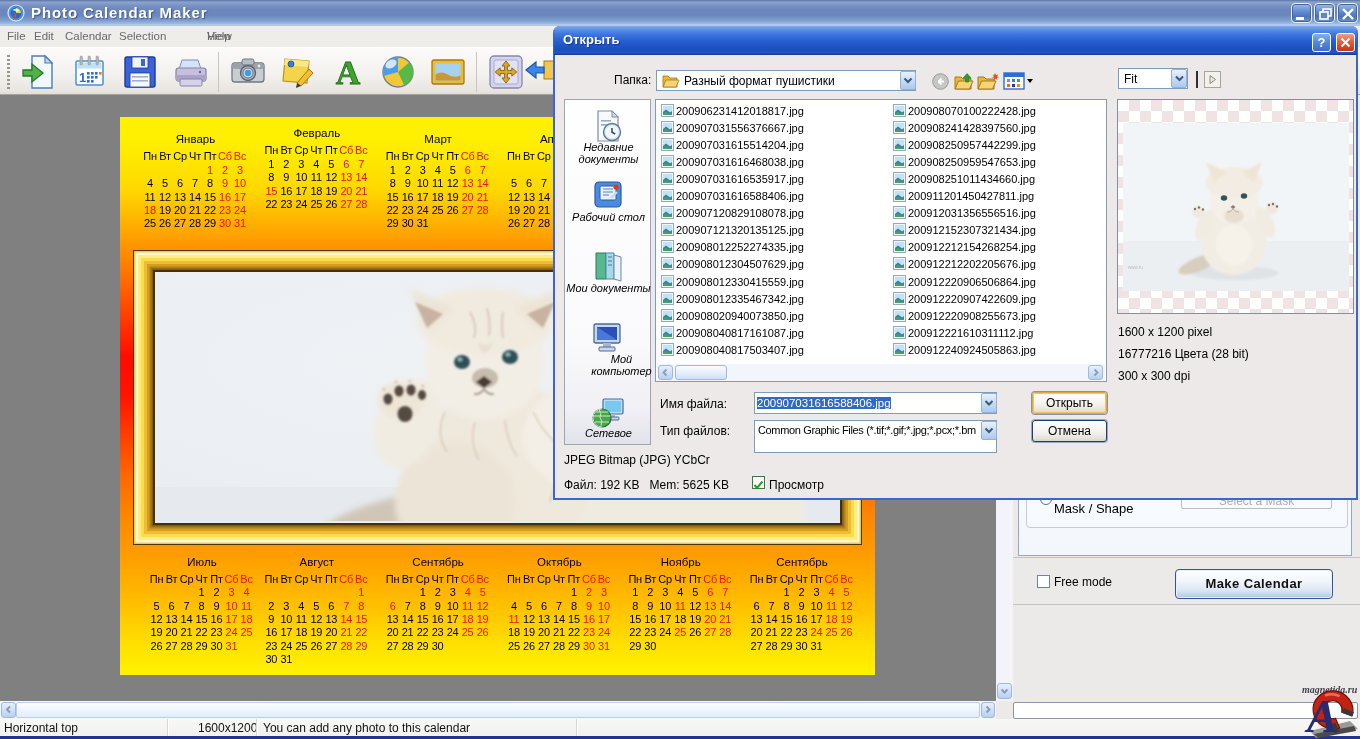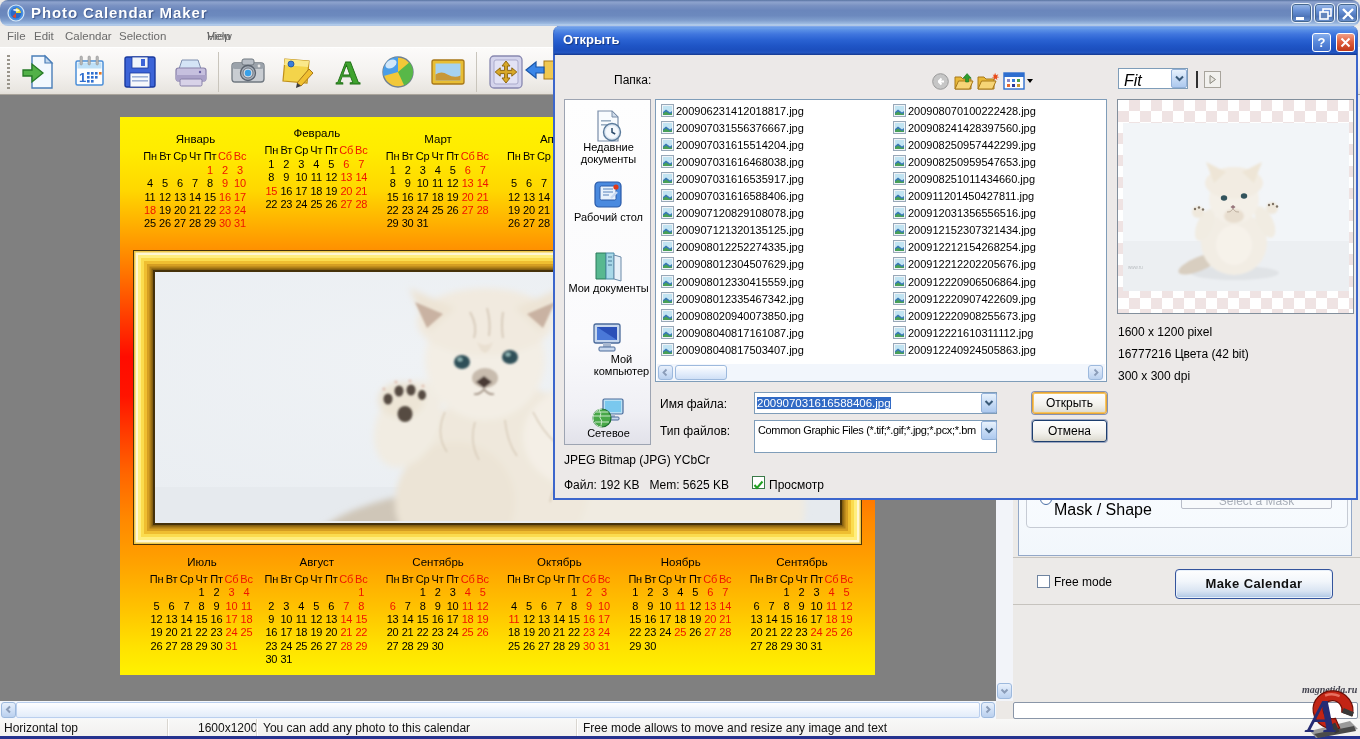--- a/index.html
+++ b/index.html
@@ -3,21 +3,20 @@
 <meta charset="utf-8">
 <style>
 * { margin:0; padding:0; box-sizing:border-box; }
 html,body { width:1360px; height:739px; overflow:hidden; }
 body { font-family:"Liberation Sans", sans-serif; }
 #app { position:relative; width:1360px; height:739px; background:#ECE9E6; }
 
 
 #titlebar { position:absolute; left:0; top:0; width:1360px; height:26px;
   background:linear-gradient(180deg,#55719E 0%,#7E94C2 5%,#8CA2CC 10%,#7991C2 22%,#6A86BC 40%,#6C89BE 60%,#7F9DCC 78%,#9FBCE2 92%,#C2D8F2 97%,#8FA8D0 100%);
-  border-radius:8px;
 }
 #titlebar .txt { position:absolute; left:31px; top:4px; color:#fff; font-size:15px; font-weight:bold; letter-spacing:0.9px; text-shadow:1px 1px 1px rgba(20,40,90,.55); }
 #appicon { position:absolute; left:7px; top:4px; width:18px; height:18px; }
 .wbtn { position:absolute; top:3px; width:21px; height:20px; border-radius:4px;
   background:linear-gradient(180deg,#9FBCE8 0%,#6A93D8 35%,#4D74B8 70%,#6E95D0 100%);
   border:1px solid #E8F0FA; box-shadow:inset 0 0 0 1px #46688F; color:#fff; }
 .wbtn svg { position:absolute; left:0; top:0; }
 
 
 #menubar { position:absolute; left:0; top:26px; width:1360px; height:21px; background:#EFEDEA; color:#6A6A6A; font-size:11.5px; }
@@ -54,21 +53,21 @@
 .sbtn { position:absolute; background:linear-gradient(180deg,#E8F0FB 0%,#D0E0F6 50%,#BAD0EE 100%); border:1px solid #9DB9DD; border-radius:3px; }
 #hthumb { position:absolute; left:16px; top:1px; width:964px; height:16px; border-radius:2px;
   background:linear-gradient(180deg,#FEFEFF 0%,#F0F5FD 50%,#E2ECF9 100%); border:1px solid #BACFEE; }
 
 
 #rightpanel { position:absolute; left:1013px; top:95px; width:347px; height:624px; background:#ECEAE8; }
 #maskbox { position:absolute; left:5px; top:300px; width:334px; height:161px; background:linear-gradient(180deg,#FFFFFF 0%,#F2F7FC 100%); border:1px solid #93A8C8; }
 #maskin { position:absolute; left:7px; top:8px; width:322px; height:124px; border:1px solid #C6CBD4; border-radius:4px; background:linear-gradient(180deg,#FDFEFF 0%,#F6FAFE 100%); }
 #selmask { position:absolute; left:162px; top:83px; width:151px; height:30px; background:#F8FAFC; border:1px solid #B9BDC8; border-radius:2px; color:#A8AEB8; font-size:12px; text-align:center; line-height:42px; }
 #radio { position:absolute; left:21px; top:97px; width:12px; height:12px; border-radius:50%; border:1px solid #4A6FA5; background:#fff; }
-#masklbl { position:absolute; left:35px; top:105px; font-size:16px; color:#000; }
+#masklbl { position:absolute; left:35px; top:105px; font-size:13px; color:#000; }
 #fmrow { position:absolute; left:0px; top:462px; width:347px; height:48px; border-top:1px solid #C6C3BE; border-bottom:1px solid #C6C3BE; }
 #mkbtn { position:absolute; left:162px; top:11px; width:158px; height:30px; border:1px solid #34549C; border-radius:4px;
   background:linear-gradient(180deg,#FEFEFE 0%,#F2F6FB 40%,#D9E4F2 75%,#BCD0E9 92%,#A6C1E2 100%);
   box-shadow:inset 0 0 0 1px #E8F0FA; font-size:13px; font-weight:bold; color:#101010; text-align:center; line-height:28px; letter-spacing:0.4px; }
 .cb { position:absolute; width:13px; height:13px; background:#fff; border:1px solid #6F84A0; }
 #botedit { position:absolute; left:0px; top:607px; width:345px; height:17px; background:#fff; border:1px solid #8A96A8; border-radius:2px; }
 
 
 #statusbar { position:absolute; left:0; top:719px; width:1360px; height:18px; background:linear-gradient(180deg,#F8F8F7 0%,#F1F0EE 100%); font-size:12px; color:#111; }
 #statusbar .cell { position:absolute; top:2px; }
@@ -83,21 +82,21 @@
   box-shadow:inset 0 1px 0 #7FA8EC, inset 1px 0 0 #3E66B8, inset -1px 0 0 #3E66B8; }
 #dtitle .txt { position:absolute; left:10px; top:6px; color:#fff; font-weight:bold; font-size:13px; text-shadow:1px 1px 1px rgba(10,30,80,.6); }
 #dbody { position:absolute; left:0; top:29px; width:805px; height:445px; background:#ECE9E8;
   border-left:2px solid #3C66CC; border-right:2px solid #3C66CC; border-bottom:2px solid #3C66CC; }
 .dhelp { position:absolute; top:7px; width:19px; height:19px; border-radius:3px; border:1px solid #fff;
   background:linear-gradient(180deg,#7FA8E8 0%,#3E6CC8 100%); color:#fff; font-weight:bold; font-size:13px; text-align:center; line-height:18px; }
 .dlabel { position:absolute; font-size:12px; color:#000; }
 #fcombo { position:absolute; left:101px; top:15px; width:260px; height:21px; background:#fff; border:1px solid #7F9DB9; }
 #flist { position:absolute; left:100px; top:44px; width:452px; height:283px; background:#fff; border:1px solid #7F9DB9; font-size:11px; }
 #sidebar { position:absolute; left:9px; top:44px; width:87px; height:346px; border:1px solid #9DA4B2;
-  background:linear-gradient(180deg,#FEFEFE 0%,#FAFAFC 70%,#F0F0F5 90%,#E2E2EA 100%); }
+  background:linear-gradient(180deg,#FEFEFE 0%,#FAFAFC 70%,#F0F0F5 90%,#E2E2EA 100%);font-style:italic; }
 .sideitem { position:absolute; width:87px; text-align:center; font-size:11px; color:#000; }
 .fitem { position:absolute; height:17px; }
 .fitem .nm { position:absolute; left:17px; top:2.5px; white-space:nowrap; font-size:11px; }
 .fitem svg { position:absolute; left:2px; top:1.5px; }
 #lscroll { position:absolute; left:1px; top:264px; width:448px; height:17px; background:#F2F6FC; }
 .combtn { position:absolute; top:0px; width:16px; height:19px; background:linear-gradient(180deg,#E8F2FC 0%,#CBDEF6 45%,#ADC9EE 100%); border:1px solid #92B0D8; border-radius:2px; }
 .combtn svg { position:absolute; left:0; top:0; }
 .ncombo { position:absolute; left:199px; width:243px; background:#fff; border:1px solid #7F9DB9; }
 .fitc { position:absolute; left:563px; top:13px; width:70px; height:21px; background:#fff; border:1px solid #7F9DB9; }
 .sico { position:absolute; left:26px; width:34px; height:34px; }
@@ -1107,34 +1106,45 @@
     <text x="13" y="51" font-size="46" font-weight="bold" font-style="italic" fill="#252C74" font-family="Liberation Serif">A</text>
   </svg>
 </div>
 <div id="statusbar">
   <span class="cell" style="left:4px;">Horizontal top</span>
   <span class="div" style="left:167px;"></span>
   <span class="cell" style="left:174px;margin-left:24px;">1600x1200</span>
   <span class="div" style="left:256px;"></span>
   <span class="cell" style="left:263px;">You can add any photo to this calendar</span>
   <span class="div" style="left:576px;"></span>
-  <span class="cell" style="left:583px;">Free mode allows to move and resize any image and text</span>
 </div>
 <div id="bottomline"></div>
 
 <div id="dialog">
   <div id="dtitle">
         <span class="txt">Открыть</span>
     <div class="dhelp" style="left:759px; background:linear-gradient(180deg,#88AEEC 0%,#5A8ADC 45%,#3E6CC8 100%);">?</div>
     <div class="dhelp" style="left:783px; background:linear-gradient(180deg,#F0A088 0%,#E06040 45%,#C03818 100%);"><svg width="17" height="17" viewBox="0 0 17 17">
             <path d="M4.5 4.5 L12.5 12.5 M12.5 4.5 L4.5 12.5" stroke="#fff" stroke-width="2"></path>
           </svg></div>
   </div>
   <div id="dbody">
     <span class="dlabel" style="left:59px; top:18px;">Папка:</span>
+    <div id="fcombo">
+      <svg style="position:absolute;left:5px;top:2px;" width="18" height="16" viewBox="0 0 18 16">
+            <path d="M1 3 h5 l2 2 h7 v9 h-14 z" fill="#E8B838" stroke="#A87818" stroke-width="0.8"></path>
+            <path d="M1 14 l3 -7 h13 l-3 7 z" fill="#F6D476" stroke="#A87818" stroke-width="0.8"></path>
+          </svg>
+      <span style="position:absolute; left:27px; top:3px; font-size:12px;">Разный формат пушистики</span>
+      <div class="combtn" style="left:243px;">
+            <svg width="14" height="17" viewBox="0 0 14 17">
+              <path d="M3.5 6.5 L7 10 L10.5 6.5" fill="none" stroke="#3A5A78" stroke-width="2"></path>
+            </svg>
+          </div>
+    </div>
     <svg style="position:absolute; left:377px; top:18px;" width="17" height="17" viewBox="0 0 17 17">
           <circle cx="8.5" cy="8.5" r="7.8" fill="#C6C6C6" stroke="#9A9A9A"></circle>
           <path d="M12 8.5 h-6 M6.5 8.5 l3 -3 M6.5 8.5 l3 3" stroke="#fff" stroke-width="1.8" fill="none"></path>
         </svg>
     <svg style="position:absolute; left:399px; top:16px;" width="20" height="20" viewBox="0 0 20 20">
           <path d="M1 6 h6 l2 2 h8 v10 h-16 z" fill="#E8B838" stroke="#A87818"></path>
           <path d="M1 18 l3.5 -8 h14.5 l-3.5 8 z" fill="#F6D476" stroke="#A87818"></path>
           <polygon points="11.6,11 14.6,11 14.6,7.2 17.2,7.2 13.1,2.6 9,7.2 11.6,7.2" fill="#2E9E2E" stroke="#1A701A" stroke-width="0.6"></polygon>
         </svg>
     <svg style="position:absolute; left:422px; top:16px;" width="22" height="20" viewBox="0 0 22 20">
@@ -1501,21 +1511,21 @@
     </div>
     <div class="dbtn" id="btnopen">Открыть</div>
     <div class="dbtn" id="btncancel">Отмена</div>
     <span class="dlabel" style="left:9px; top:398px;">JPEG Bitmap (JPG) YCbCr</span>
     <span class="dlabel" style="left:9px; top:423px;">Файл: 192 KB&nbsp;&nbsp; Mem: 5625 KB</span>
     <div class="cb" style="left:197px; top:421px; border-color:#3A7A48;"><svg width="11" height="11" viewBox="0 0 11 11">
             <path d="M1.5 5 L4 8 L9.5 1.5" fill="none" stroke="#21A121" stroke-width="2"></path>
           </svg></div>
     <span class="dlabel" style="left:214px; top:423px;">Просмотр</span>
     <div class="fitc">
-      <span style="position:absolute; left:5px; top:3px; font-size:16px;font-style:italic;">Fit</span>
+      <span style="position:absolute; left:5px; top:3px; font-size:12px;">Fit</span>
       <div class="combtn" style="left:52px; height:19px;">
             <svg width="15" height="17" viewBox="0 0 15 17">
               <path d="M4 6.5 L7.5 10 L11 6.5" fill="none" stroke="#3A5A78" stroke-width="2"></path>
             </svg>
           </div>
     </div>
     <div style="position:absolute; left:641px; top:16px; width:2px; height:17px; background:#303030;"></div>
     <div style="position:absolute; left:649px; top:16px; width:17px; height:17px; background:#F2F1EE; border:1px solid #A8A49C;"><svg width="15" height="15" viewBox="0 0 15 15">
             <path d="M5 3.5 L10.5 7.5 L5 11.5 Z" fill="#E8E6E0" stroke="#8A887E"></path>
           </svg></div>
@@ -1554,18 +1564,18 @@
               </g>
         <ellipse cx="101" cy="75" rx="3.2" ry="2.8" fill="#32535C"></ellipse>
         <ellipse cx="121" cy="73" rx="3.2" ry="2.8" fill="#32535C"></ellipse>
         <path d="M110 82 l2.5 2 -2.5 2 -2.5 -2 z" fill="#96767C"></path>
         <path d="M110 86 q-3 4 -6 3 M110 86 q3 4 6 3" stroke="#B4A494" stroke-width="0.8" fill="none"></path>
         <text x="5" y="146" font-size="4.5" fill="#B8BCC0" font-family="Liberation Sans">www.ru</text>
       </svg>
     </div>
         </div>
     <span class="ptxt" style="top:270px; left:563px;">1600 x 1200 pixel</span>
-    <span class="ptxt" style="top:292px; left:563px;">16777216 Цвета (42 bit)</span>
+    <span class="ptxt" style="top:292px; left:563px;">16777216 Цвета (28 bit)</span>
     <span class="ptxt" style="top:314px; left:563px;">300 x 300 dpi</span>
   </div>
 </div>
 
 </div>
 
 </body></html>

